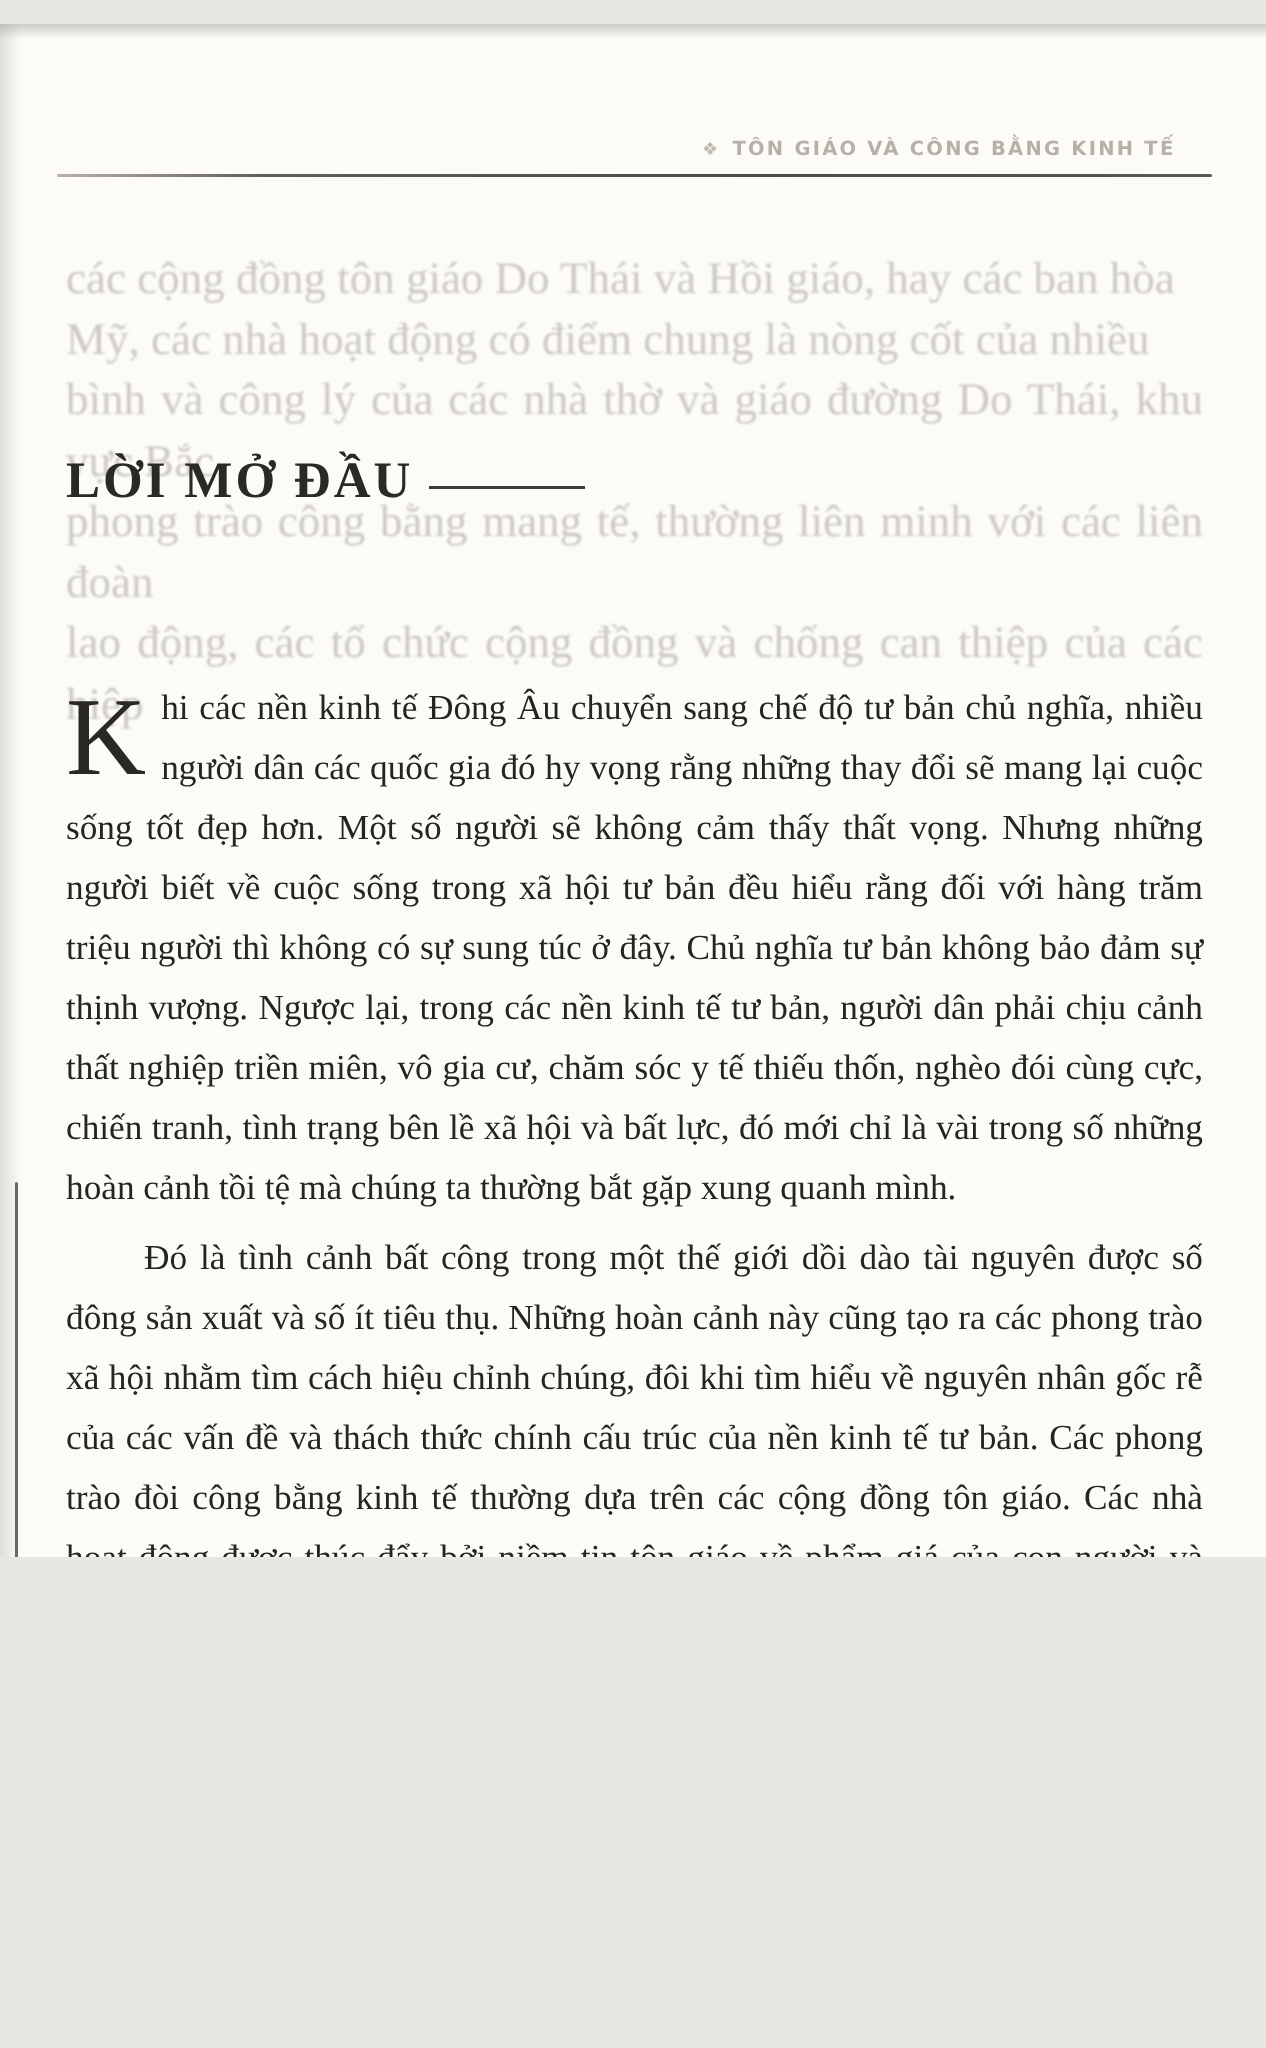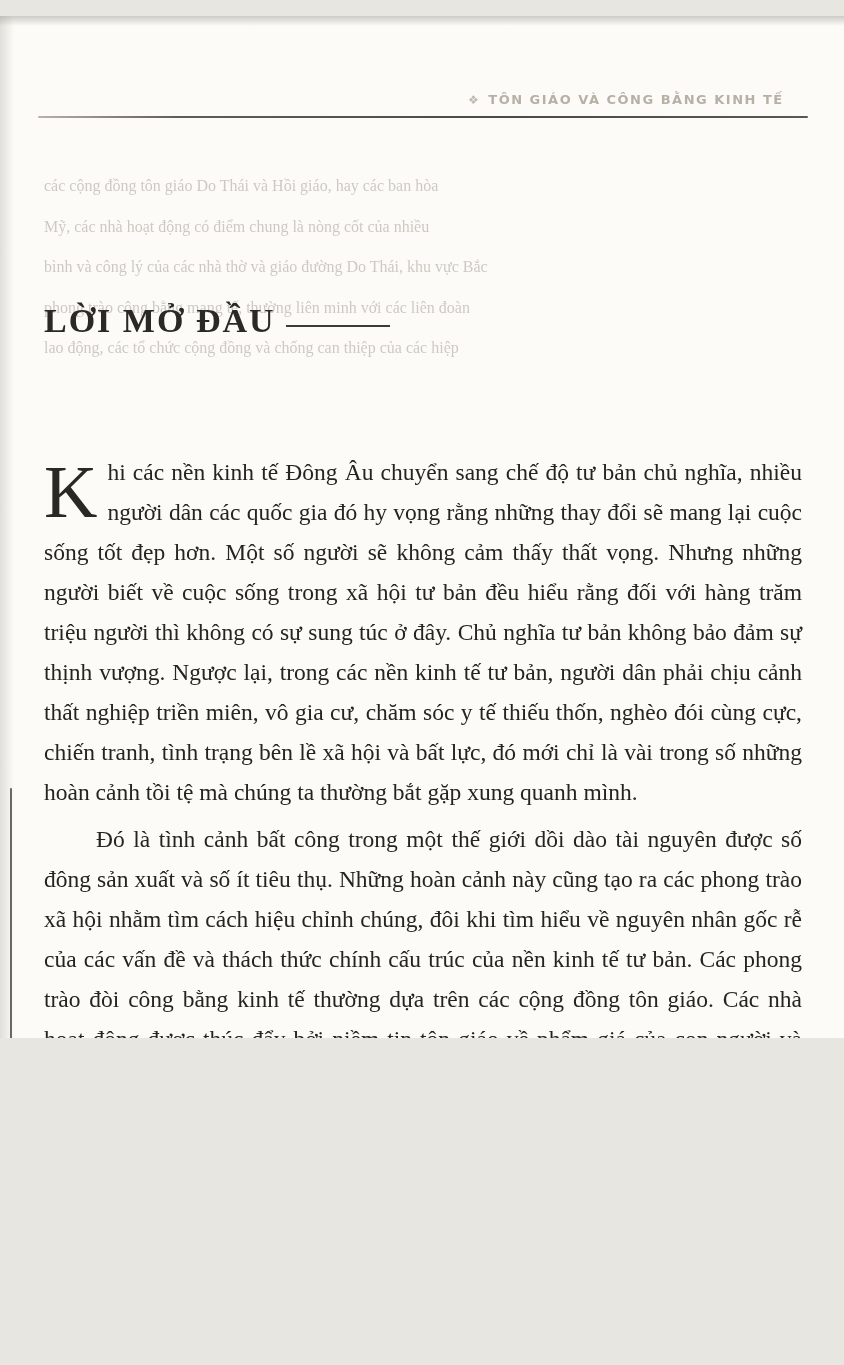--- a/index.html
+++ b/index.html
@@ -41,21 +41,21 @@
   }
   .running-header .diamond{margin-right:8px;font-size:12px;color:#b0a89d;}
   .header-rule{
     position:absolute;top:100px;left:38px;width:770px;height:2px;
     background:linear-gradient(90deg,#b8b2a8,#5f5d58 18%,#4c4a46 60%,#5a5853);
     border-radius:1px;
   }
   
   .bleed{
     position:absolute;top:150px;left:44px;width:758px;
-    font-size:16px;line-height:40.5px;
+    font-size:30px;line-height:40.5px;
     text-align:justify;
     color:rgba(96,86,72,.30);
     filter:blur(.7px);
     pointer-events:none;
     user-select:none;
   }
   .chapter-heading{
     position:absolute;top:286px;left:44px;margin:0;
     font-size:34px;font-weight:bold;
     letter-spacing:2px;

